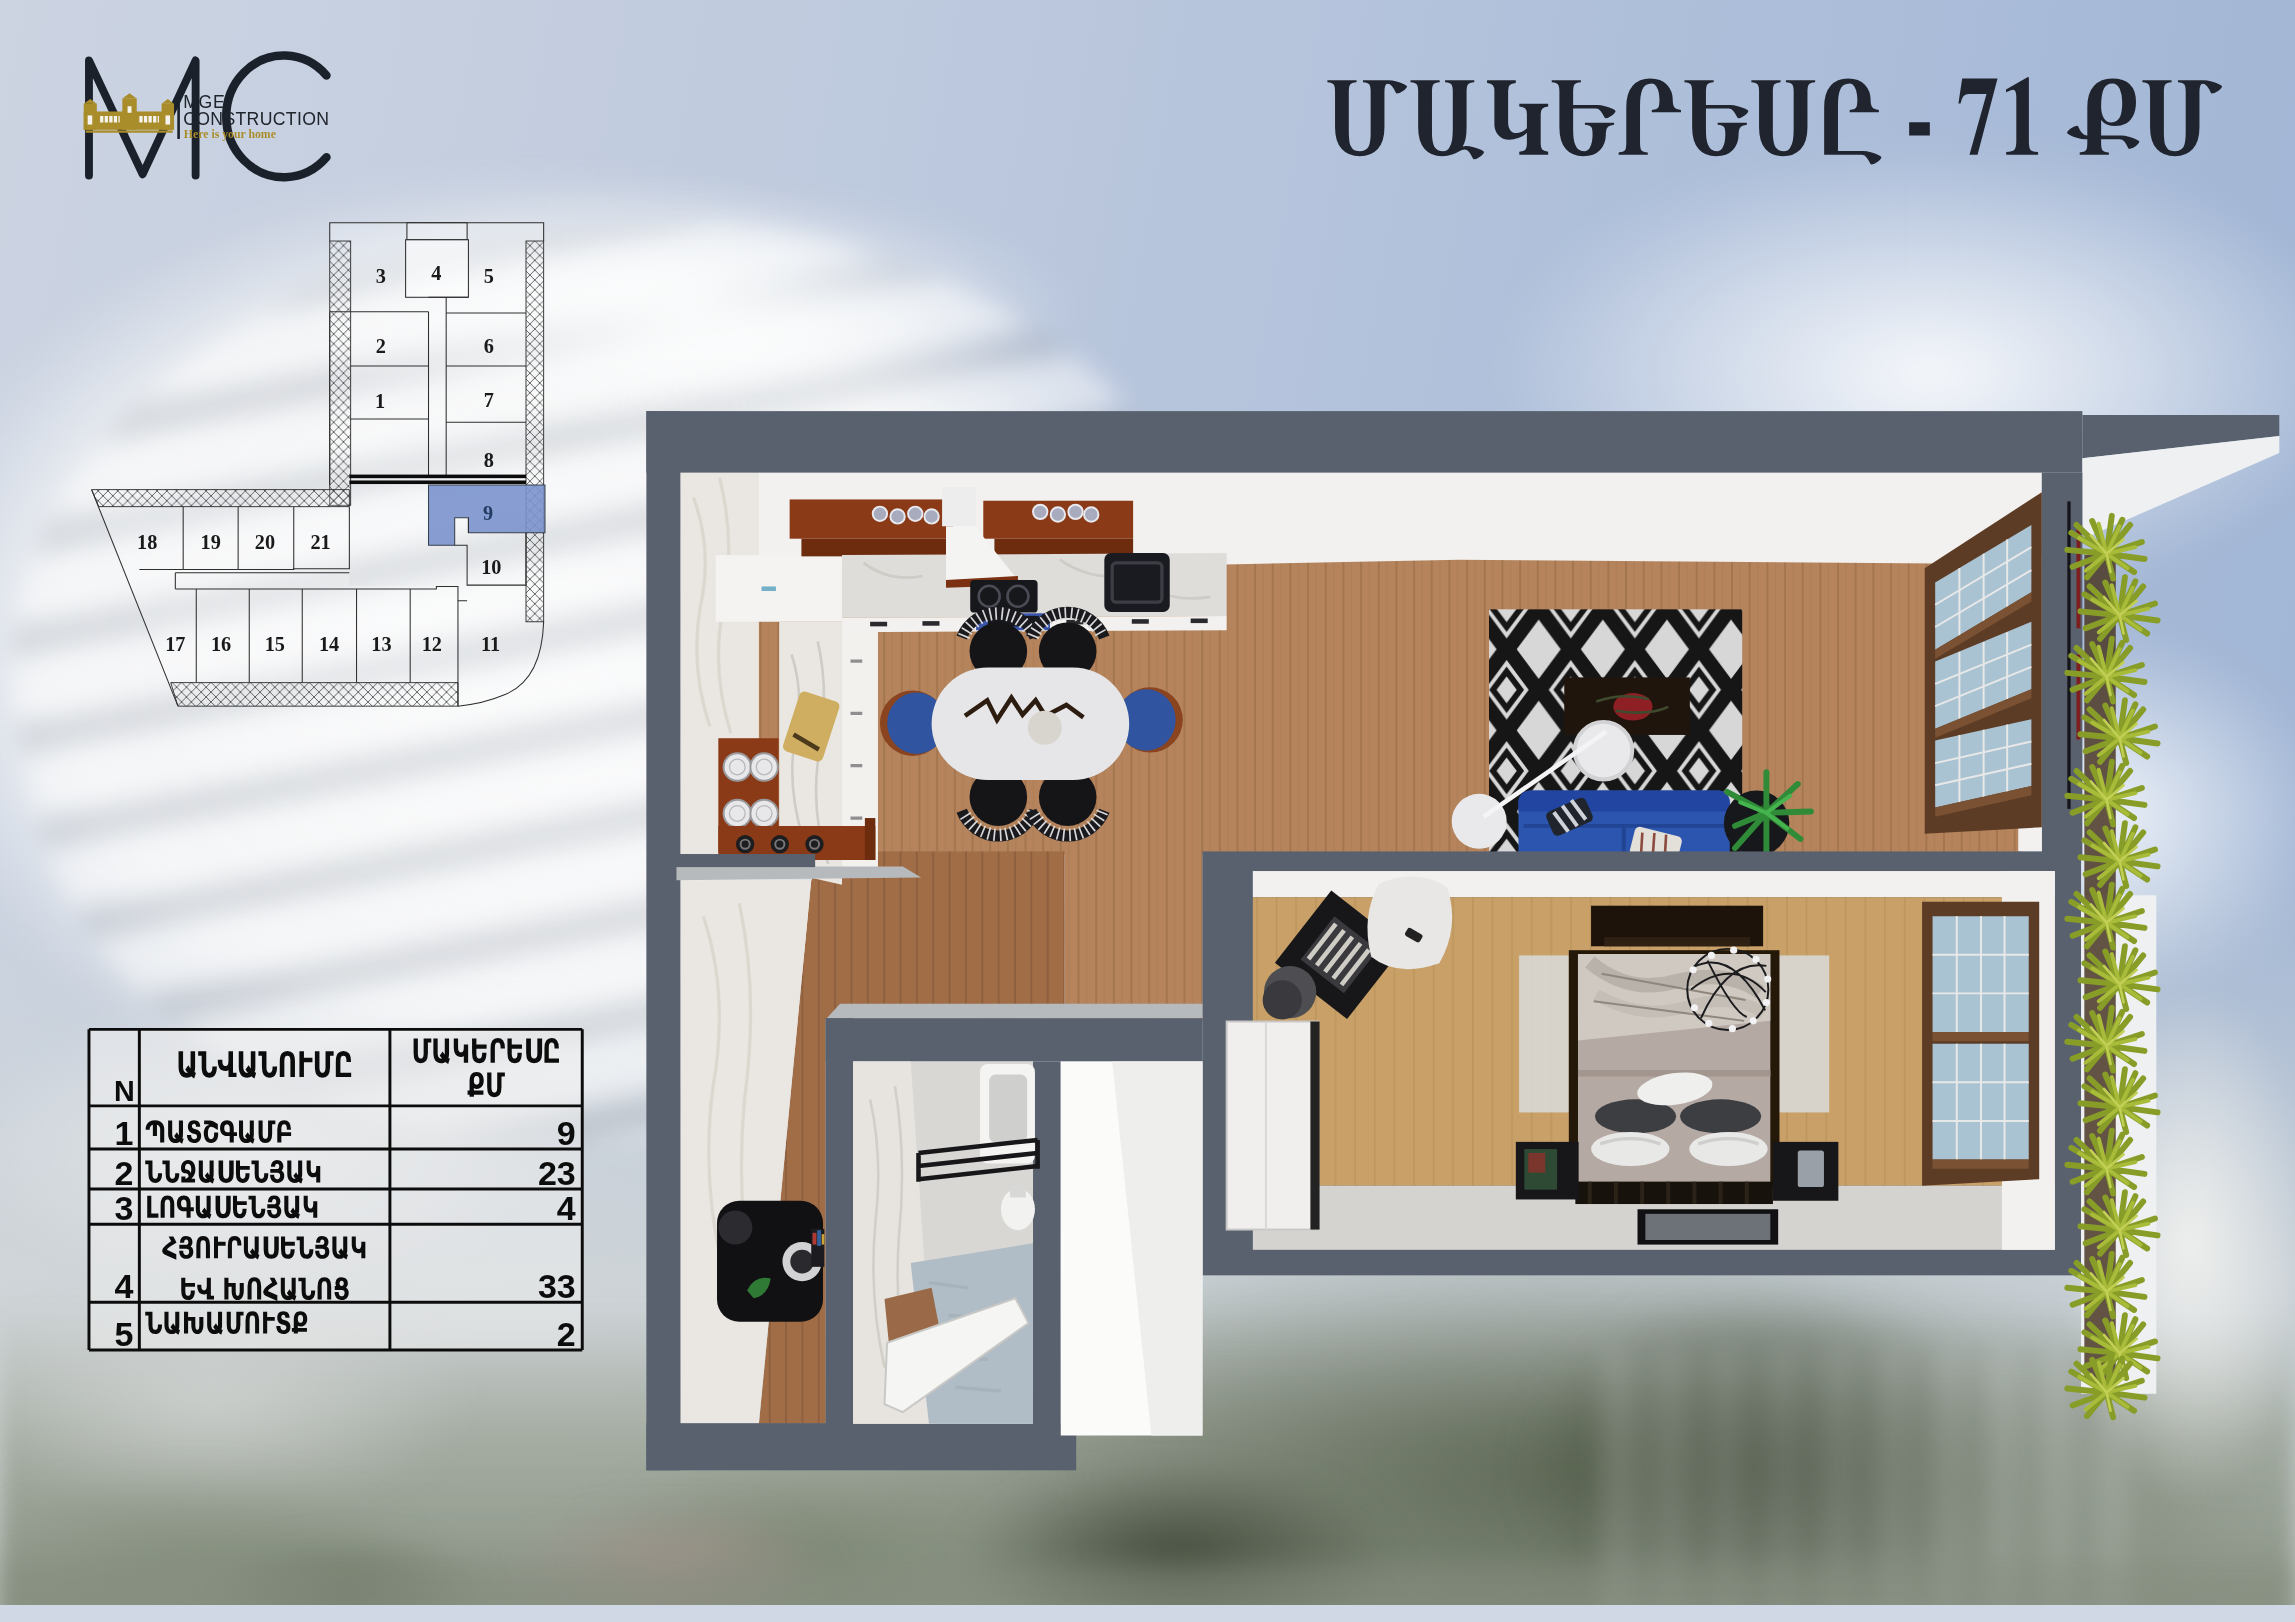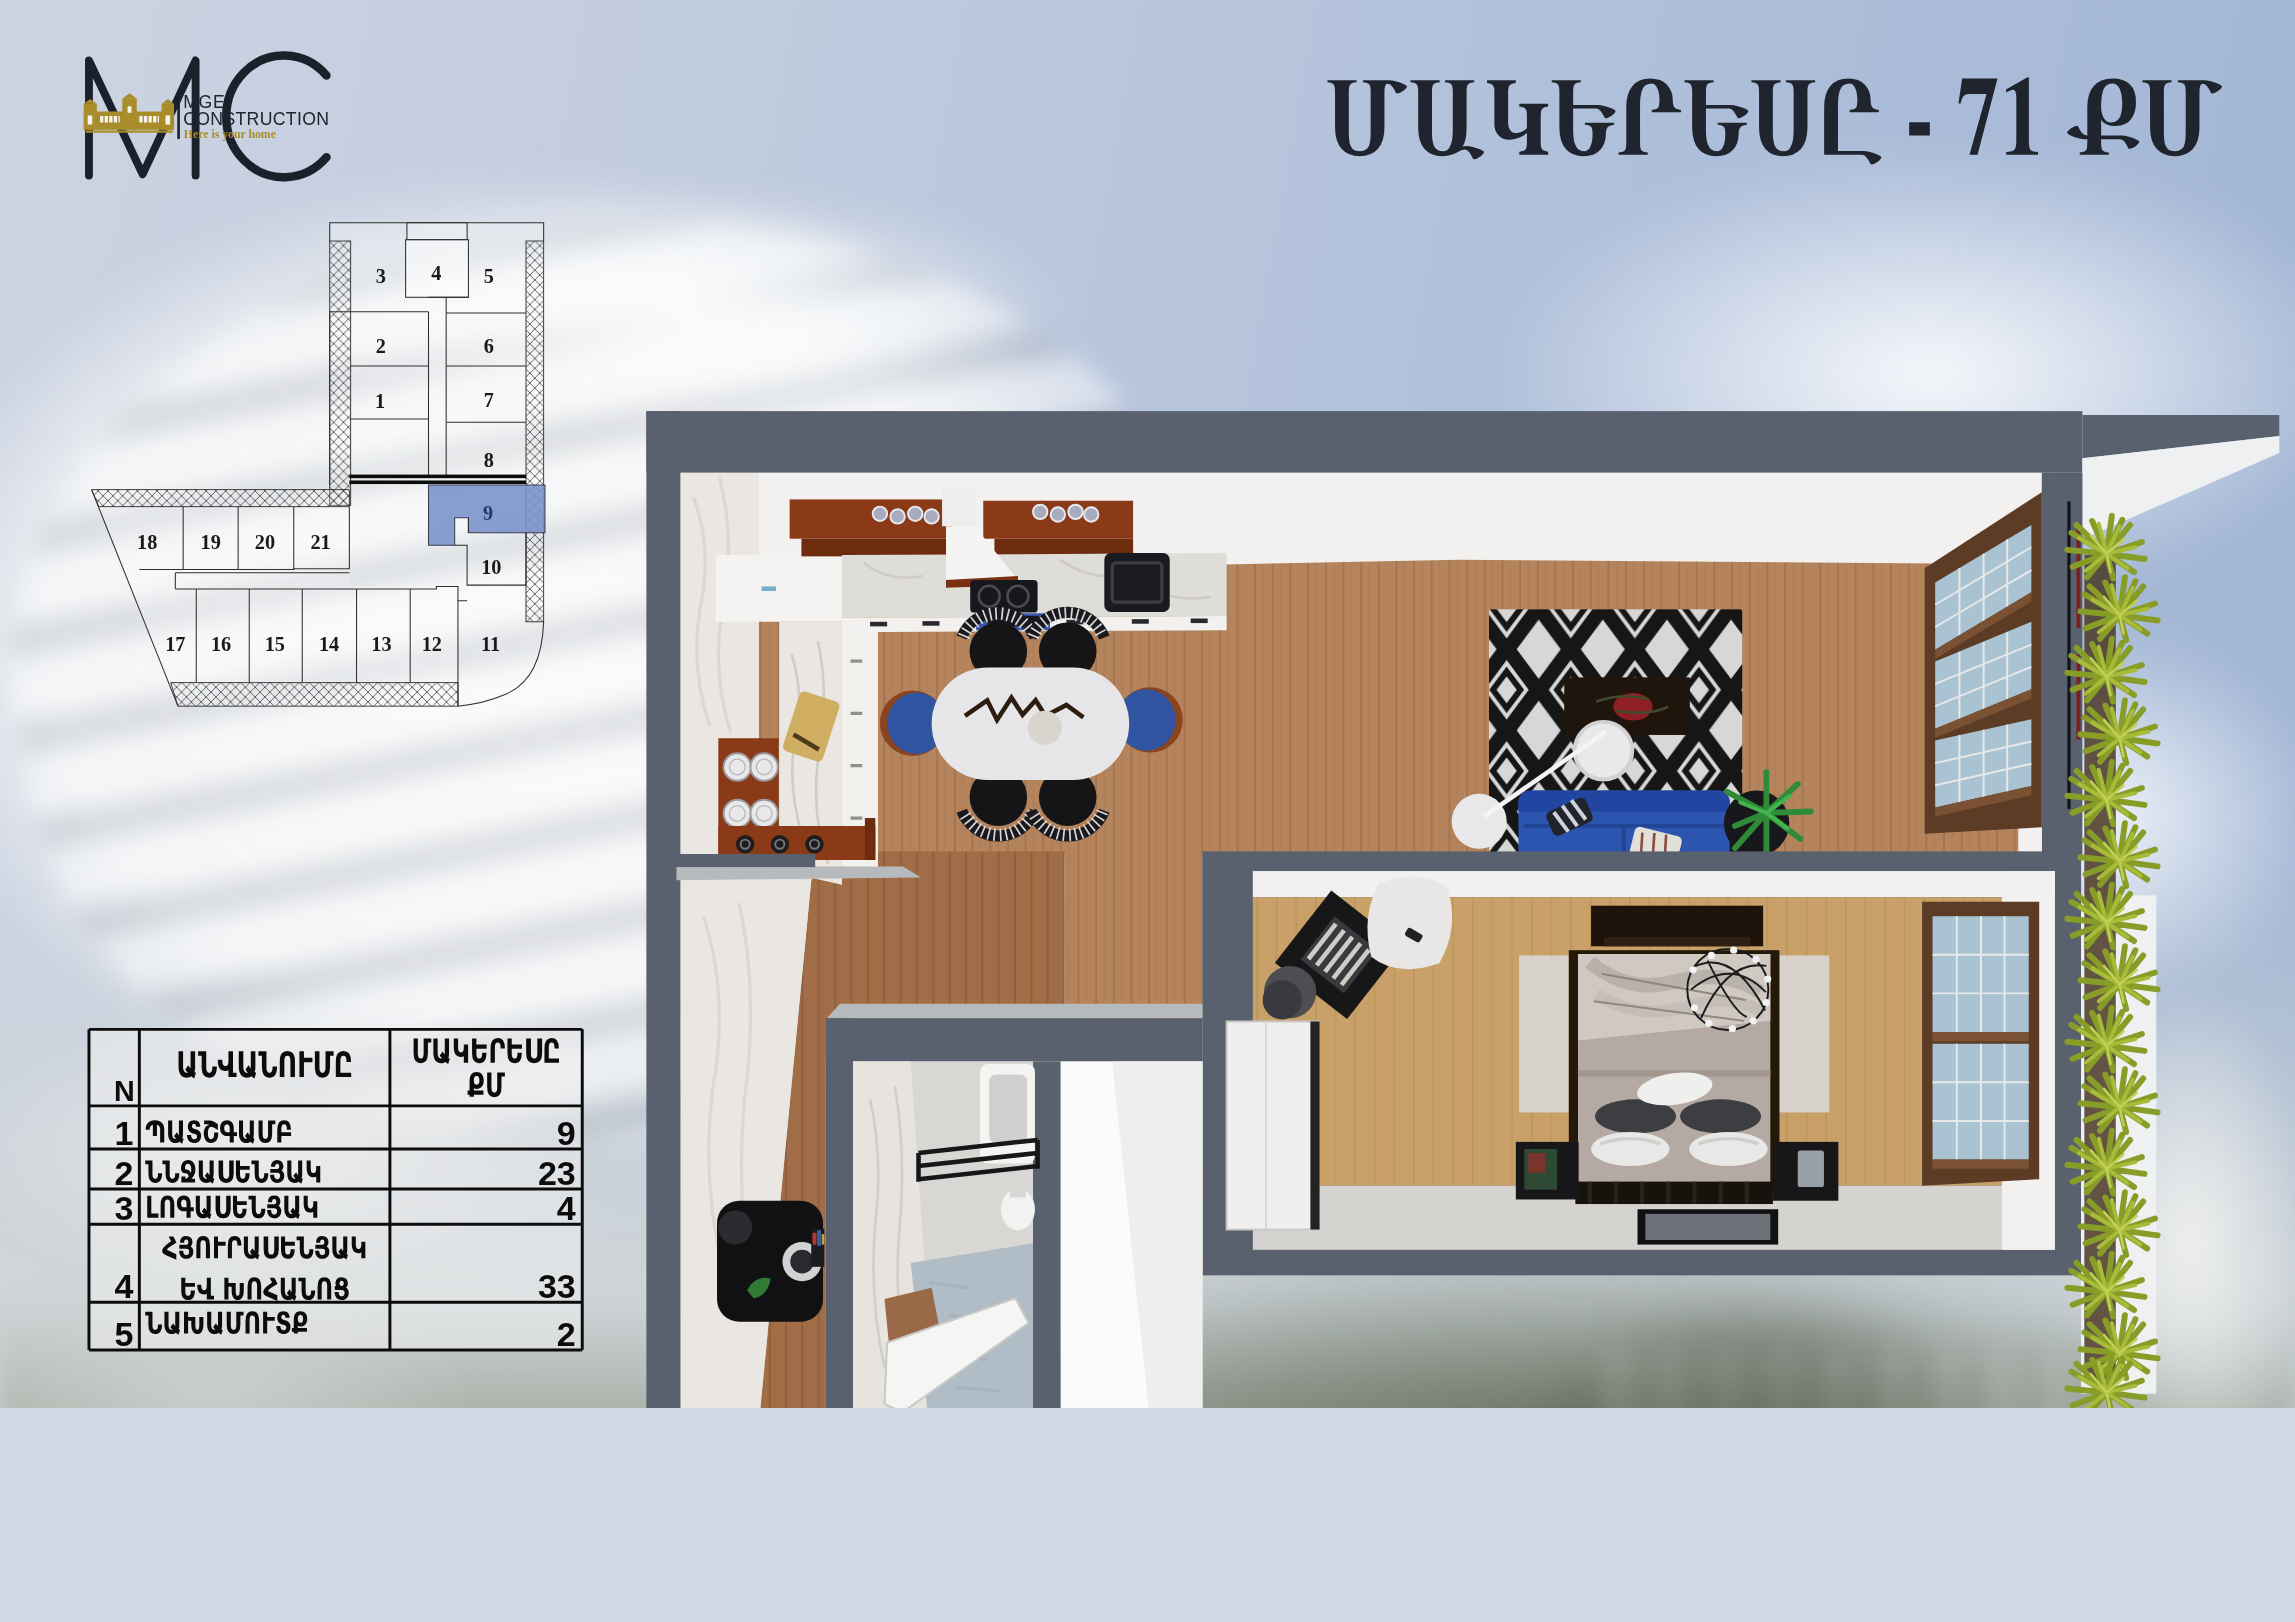--- a/index.html
+++ b/index.html
@@ -1,15 +1,15 @@
 <!DOCTYPE html>
 <html style="font-size:10.5px"><head><meta charset="utf-8">
 <style>
 html,body{margin:0;padding:0;background:#cfd8e4;}
-.page{position:relative;width:2295px;height:1408px;overflow:hidden;
+.page{position:relative;width:2295px;height:1605px;overflow:hidden;
   font-family:"Liberation Sans", sans-serif;}
 .bg{position:absolute;}
 svg{position:absolute;left:0;top:0;}
 </style></head><body>
 <div class="page">
 
 <div class="bg" style="left:0;top:0;width:2295px;height:1623px;
  background:linear-gradient(100deg,#ccd4e2 0%,#c0cbde 30%,#aebfda 65%,#9fb4d4 100%);"></div>
 <div class="bg" style="left:0;top:851px;width:2295px;height:772px;
  background:linear-gradient(180deg, rgba(216,221,225,0) 0%, rgba(209,214,214,.8) 55%, rgba(196,201,196,.95) 100%);"></div>

